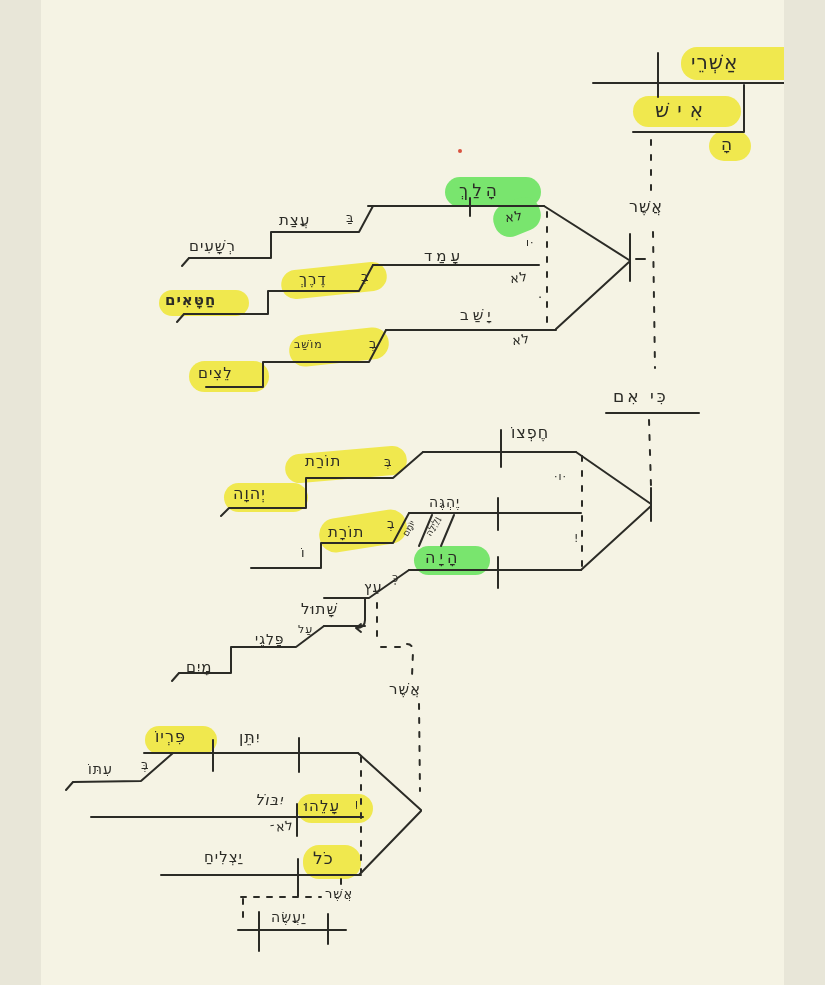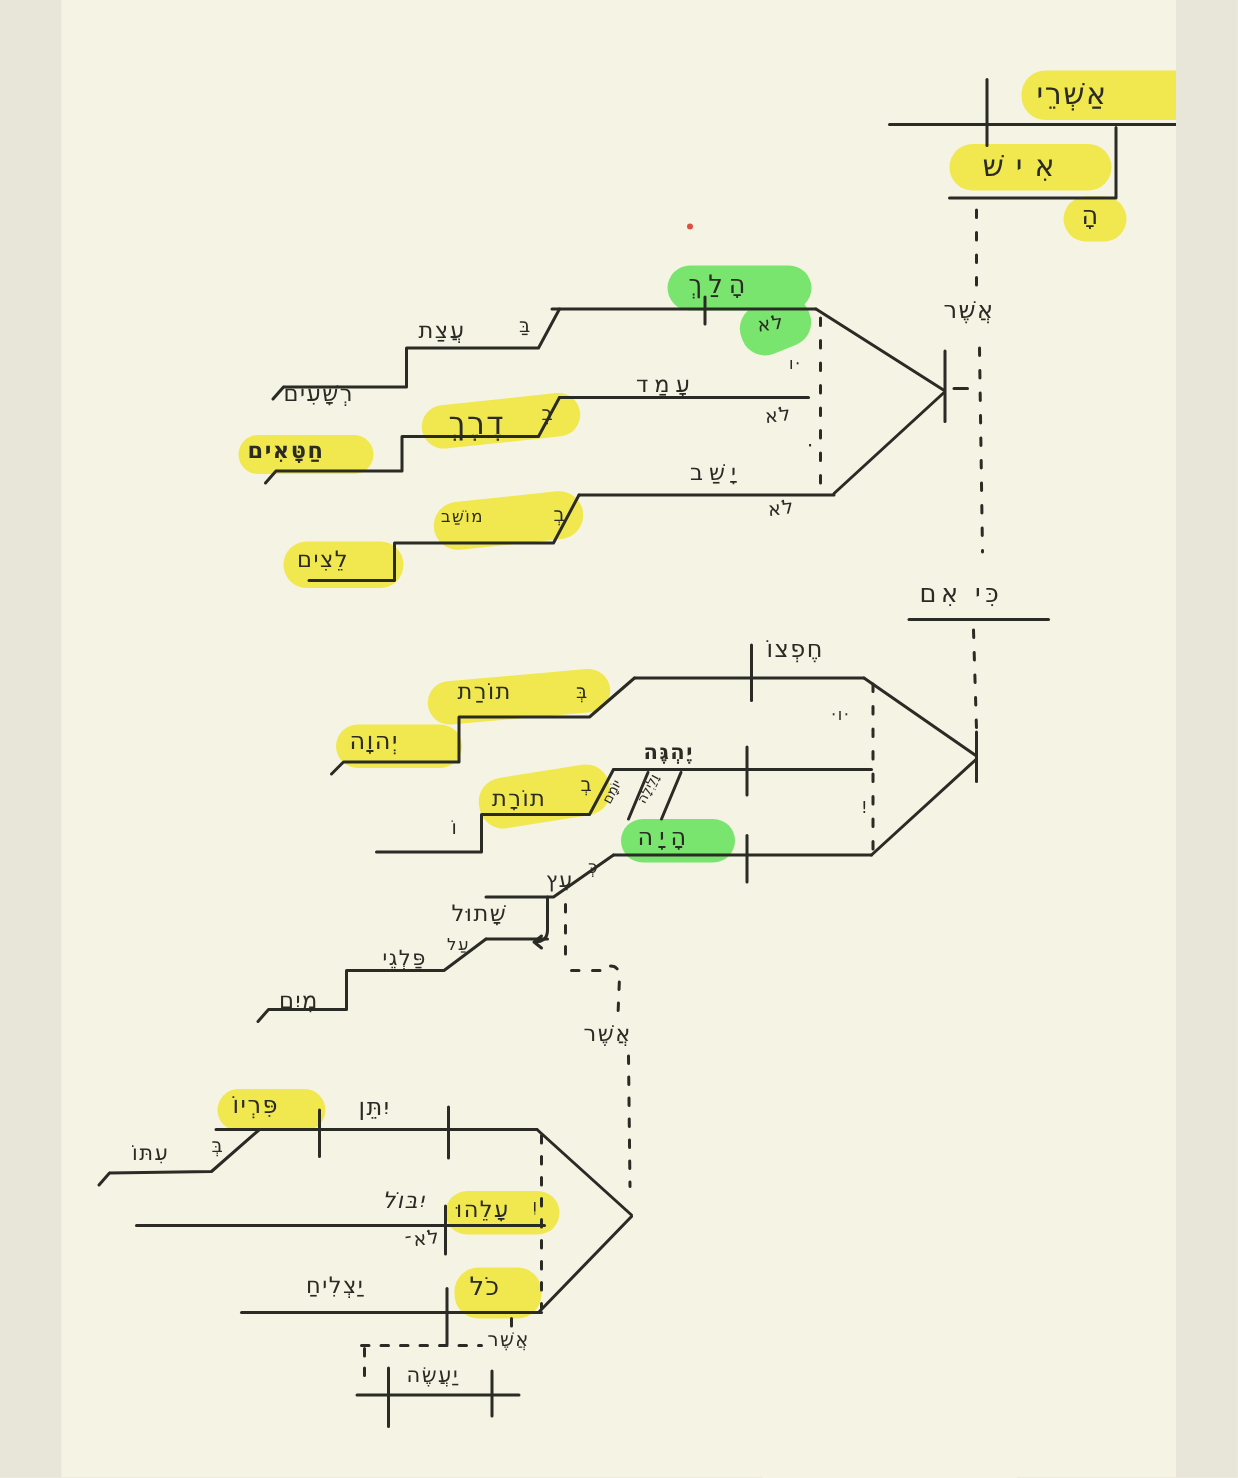--- a/index.html
+++ b/index.html
@@ -118,45 +118,45 @@
 
   <div class="w" style="left:650px;top:52px;font-size:20px;">אַשְׁרֵי</div>
   <div class="w" style="left:614px;top:100px;font-size:20px;letter-spacing:8px;">אִישׁ</div>
   <div class="w" style="left:680px;top:136px;font-size:17px;">הָ</div>
   <div class="w" style="left:588px;top:199px;font-size:16px;">אֲשֶׁר</div>
 
   <div class="w" style="left:418px;top:182px;font-size:17px;letter-spacing:4px;">הָלַךְ</div>
   <div class="w tilt" style="left:464px;top:210px;font-size:13px;">לֹא</div>
   <div class="w" style="left:305px;top:211px;font-size:13px;">בַּ</div>
   <div class="w" style="left:238px;top:213px;font-size:15px;">עֲצַת</div>
-  <div class="w" style="left:148px;top:239px;font-size:15px;margin-top:16px;">רְשָׁעִים</div>
+  <div class="w" style="left:148px;top:239px;font-size:15px;">רְשָׁעִים</div>
 
   <div class="w" style="left:383px;top:249px;font-size:15px;letter-spacing:4px;">עָמַד</div>
   <div class="w tilt" style="left:469px;top:271px;font-size:13px;">לֹא</div>
   <div class="w" style="left:320px;top:270px;font-size:13px;">בְ</div>
-  <div class="w" style="left:258px;top:272px;font-size:21px;">דֶרֶךְ</div>
+  <div class="w" style="left:258px;top:272px;font-size:15px;">דֶרֶךְ</div>
   <div class="w" style="left:124px;top:293px;font-size:15px;font-weight:bold;">חַטָּאִים</div>
 
   <div class="w" style="left:419px;top:308px;font-size:15px;letter-spacing:4px;">יָשַׁב</div>
   <div class="w tilt" style="left:471px;top:333px;font-size:13px;">לֹא</div>
   <div class="w" style="left:328px;top:337px;font-size:13px;">בְ</div>
   <div class="w" style="left:253px;top:339px;font-size:11px;">מוֹשַׁב</div>
   <div class="w" style="left:157px;top:366px;font-size:15px;">לֵצִים</div>
 
   <div class="w" style="left:485px;top:237px;font-size:11px;">·ו</div>
   <div class="w" style="left:497px;top:291px;font-size:13px;">·</div>
 
   <div class="w" style="left:572px;top:388px;font-size:17px;letter-spacing:3px;">כִּי אִם</div>
 
   <div class="w" style="left:470px;top:425px;font-size:16px;">חֶפְצוֹ</div>
   <div class="w" style="left:343px;top:455px;font-size:13px;">בְּ</div>
   <div class="w" style="left:264px;top:454px;font-size:15px;">תוֹרַת</div>
   <div class="w" style="left:192px;top:486px;font-size:16px;">יְהוָה</div>
 
-  <div class="w" style="left:388px;top:495px;font-size:14px;font-weight:bold;">יֶהְגֶּה</div>
+  <div class="w" style="left:388px;top:495px;font-size:14px;">יֶהְגֶּה</div>
   <div class="w" style="left:346px;top:517px;font-size:13px;">בְ</div>
   <div class="w" style="left:287px;top:525px;font-size:15px;">תוֹרָת</div>
   <div class="w" style="left:260px;top:546px;font-size:13px;">וֹ</div>
   <div class="w adv" style="left:360px;top:524px;font-size:9px;">יוֹמָם</div>
   <div class="w adv" style="left:382px;top:522px;font-size:9px;">וָלַיְלָה</div>
   <div class="w" style="left:513px;top:471px;font-size:11px;">·ו·</div>
   <div class="w" style="left:533px;top:533px;font-size:11px;">!</div>
 
   <div class="w" style="left:384px;top:550px;font-size:16px;letter-spacing:4px;">הָיָה</div>
   <div class="w" style="left:351px;top:572px;font-size:12px;">כְּ</div>

